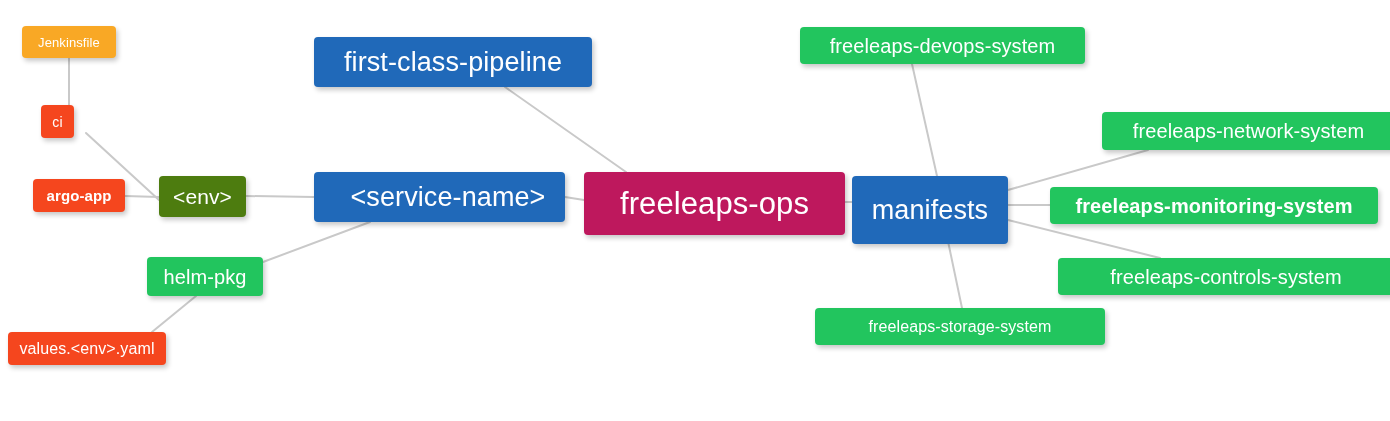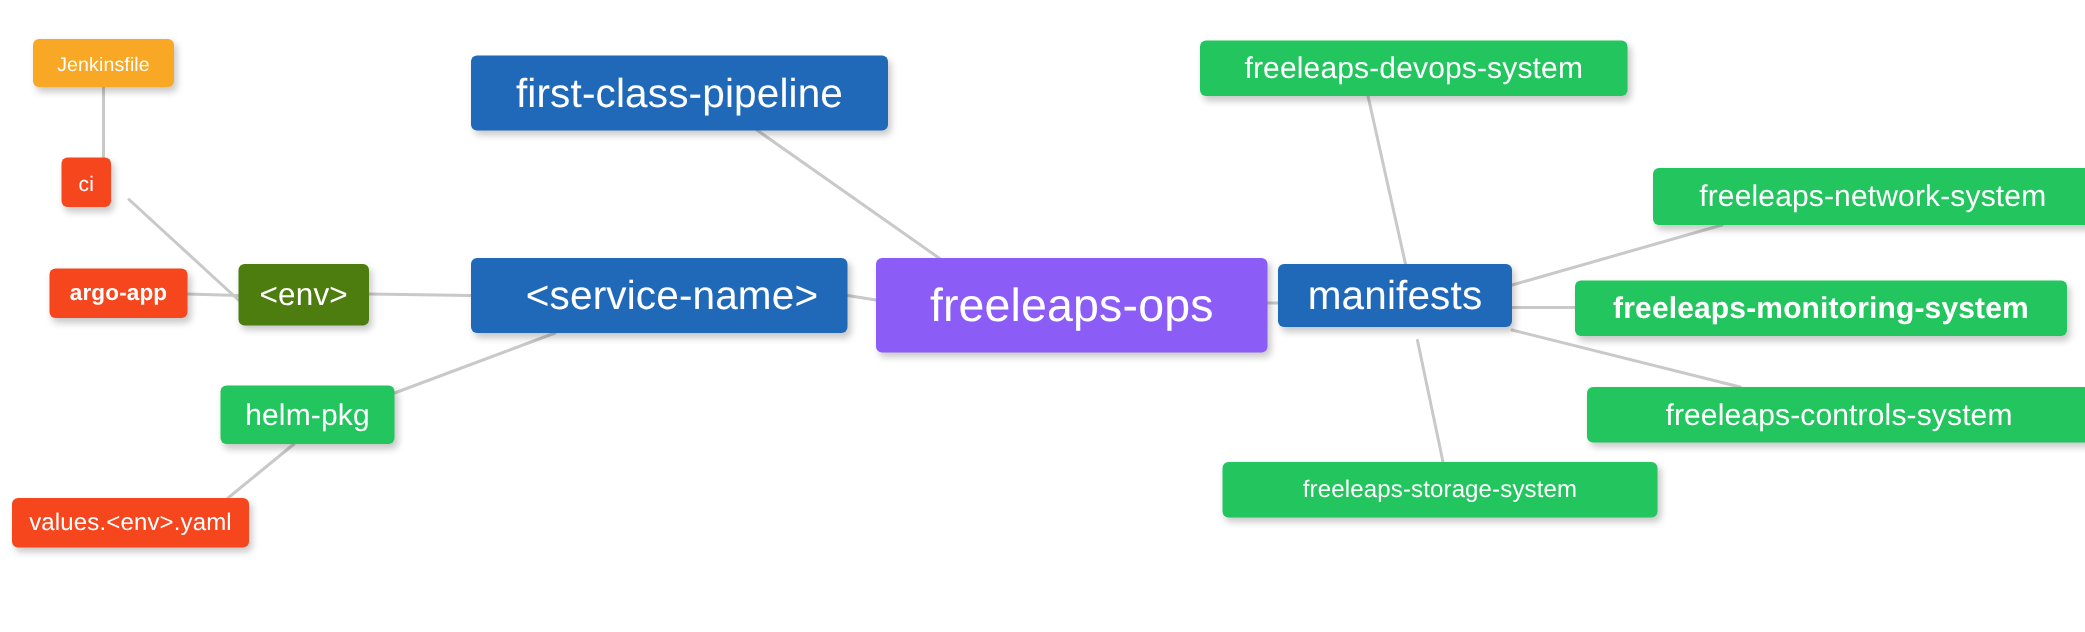--- a/index.html
+++ b/index.html
@@ -81,24 +81,24 @@
       </div>
       <div class="node" style="left: 8px; top: 332px; width: 158px; height: 33px; background: rgb(245, 70, 30); font-size: 16px;">
         <span class="node-label">values.&lt;env&gt;.yaml</span>
       </div>
       <div class="node" style="left: 314px; top: 37px; width: 278px; height: 50px; background: rgb(32, 105, 185); font-size: 27px; justify-content: center;">
         <span class="node-label">first-class-pipeline</span>
       </div>
       <div class="node" style="left: 314px; top: 172px; width: 251px; height: 50px; background: rgb(32, 105, 185); font-size: 27px; padding-left: 27px;">
         <span class="node-label">&lt;service-name&gt;</span>
       </div>
-      <div class="node" style="left: 584px; top: 172px; width: 261px; height: 63px; background: #8b5cf6; font-size: 31px;">
+      <div class="node" style="left: 584px; top: 172px; width: 261px; height: 63px; background: #be185d; font-size: 31px;">
         <span class="node-label">freeleaps-ops</span>
       </div>
-      <div class="node" style="left: 852px; top: 176px; width: 156px; height: 42px; background: rgb(32, 105, 185); font-size: 27px;">
+      <div class="node" style="left: 852px; top: 176px; width: 156px; height: 68px; background: rgb(32, 105, 185); font-size: 27px;">
         <span class="node-label">manifests</span>
       </div>
       <div class="node" style="left: 800px; top: 27px; width: 285px; height: 37px; background: rgb(34, 197, 94); font-size: 20px;">
         <span class="node-label">freeleaps-devops-system</span>
       </div>
       <div class="node" style="left: 1055px; top: 112px; width: 293px; height: 38px; background: rgb(34, 197, 94); font-size: 20px; margin-left: 47px;">
         <span class="node-label">freeleaps-network-system</span>
       </div>
       <div class="node" style="left: 1050px; top: 187px; width: 328px; height: 37px; background: rgb(34, 197, 94); font-size: 20px; font-weight: bold;">
         <span class="node-label">freeleaps-monitoring-system</span>

